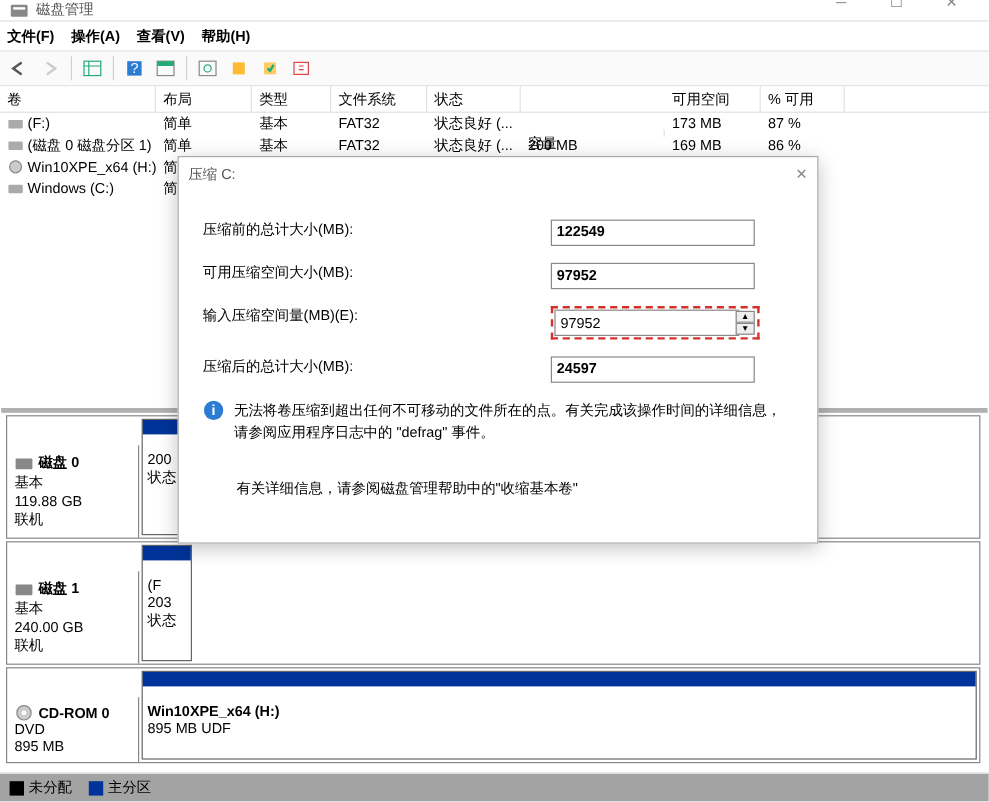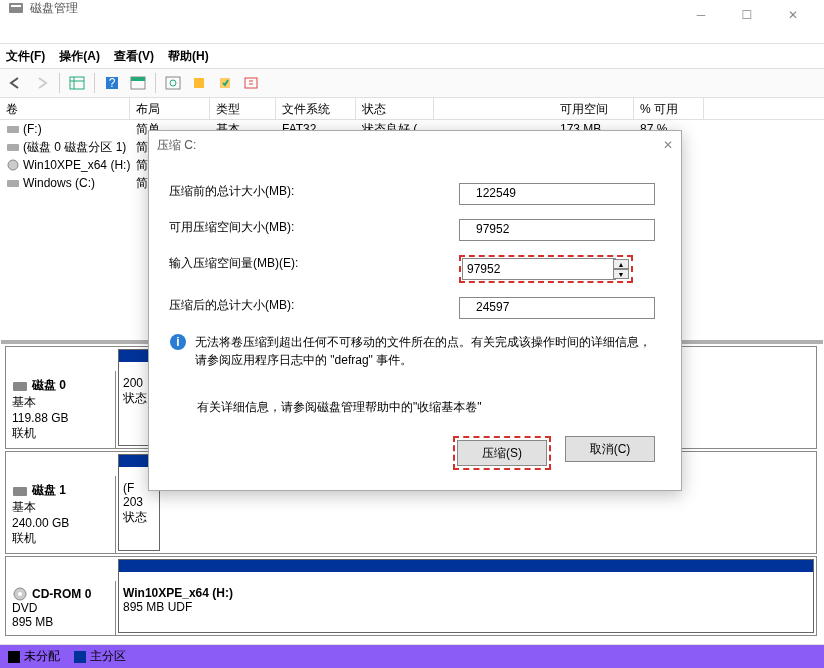--- a/index.html
+++ b/index.html
@@ -1,18 +1,18 @@
 <!DOCTYPE html>
 <html><head>
 <meta charset="utf-8">
 <style>
 * { box-sizing: border-box; margin: 0; padding: 0; font-family: "Microsoft YaHei", "Segoe UI", sans-serif; font-size: 12px; }
 body { background: #fff; width: 824px; height: 668px; overflow: hidden; position: relative; }
 
-.titlebar { height: 44px; display: flex; align-items: flex-start; padding: 0 8px; border-bottom: 1px solid #e0e0e0; }
+.titlebar { height: 18px; display: flex; align-items: flex-end; padding: 0 8px; border-bottom: 1px solid #e0e0e0; }
 .titlebar .icon { width: 16px; height: 16px; margin-right: 6px; }
 .titlebar .title { color: #555; flex: 1; }
 .titlebar .winbtns { display: flex; }
 .titlebar .winbtns div { width: 46px; height: 30px; display: flex; align-items: center; justify-content: center; color: #888; }
 
 .menubar { height: 24px; display: flex; align-items: center; padding: 0 6px; gap: 14px; }
 .menubar span { color: #000; font-weight: bold; }
 
 .toolbar { height: 30px; border-top: 1px solid #e0e0e0; border-bottom: 1px solid #e0e0e0; display: flex; align-items: center; padding: 0 4px; gap: 2px; background: #fafafa; }
 .toolbar .tbtn { width: 24px; height: 24px; display: flex; align-items: center; justify-content: center; border: 1px solid transparent; }
@@ -37,32 +37,32 @@
 
 .lower { position: absolute; left: 1px; right: 1px; bottom: 24px; top: 340px; border-top: 4px solid #b0b0b0; overflow: hidden; }
 .disk-block { display: flex; border: 1px solid #888; margin: 2px 6px 2px 4px; min-height: 90px; }
 .disk-head { width: 110px; padding: 6px; border-right: 1px solid #888; margin-top: 24px; }
 .disk-head .dtitle { font-weight: bold; display: flex; align-items: center; gap: 4px; }
 .disk-parts { flex: 1; display: flex; }
 .part { border: 1px solid #666; margin: 2px; padding: 4px; font-size: 11px; position: relative; }
 .part .topstripe { position: absolute; top: 0; left: 0; right: 0; height: 12px; background: #003399; }
 .part .ptxt { margin-top: 22px; }
 
-.legend { position: absolute; bottom: 0; left: 0; right: 0; height: 24px; border-top: 1px solid #e0e0e0; display: flex; align-items: center; padding: 0 8px; gap: 14px; background: #8b5cf6; }
+.legend { position: absolute; bottom: 0; left: 0; right: 0; height: 24px; border-top: 1px solid #e0e0e0; display: flex; align-items: center; padding: 0 8px; gap: 14px; background: #a3a3a3; }
 .legend .sw { width: 12px; height: 12px; display: inline-block; margin-right: 4px; vertical-align: middle; }
 
 
 .dialog { position: absolute; left: 148px; top: 130px; width: 534px; background: #fff; border: 1px solid #aaa; box-shadow: 0 4px 16px rgba(0,0,0,0.25); }
 .dialog .dtitlebar { height: 28px; display: flex; align-items: center; padding: 0 8px; color: #555; }
 .dialog .dtitlebar .close { margin-left: auto; color: #888; }
 .dialog .dbody { padding: 10px 20px 16px 20px; }
 .drow { display: flex; align-items: flex-start; margin: 14px 0; }
 .drow .lbl { width: 290px; }
 .drow input { width: 170px; height: 22px; padding: 2px 4px; border: 1px solid #888; background: #fff; }
-.drow .ro { border: 1px solid #888; height: 22px; padding: 2px 16px; width: 196px; }
+.drow .ro { border: 1px solid #888; height: 22px; padding: 2px 4px; width: 170px; font-weight: bold; }
 .spinwrap { position: relative; border: 2px dashed #d6302b; padding: 1px; width: 174px; }
 .spinwrap input { border: 1px solid #888; width: 154px; }
 .spinbtns { position: absolute; right: 2px; top: 2px; bottom: 2px; width: 16px; display: flex; flex-direction: column; }
 .spinbtns div { flex: 1; border: 1px solid #888; display: flex; align-items: center; justify-content: center; font-size: 7px; background: #eee; }
 
 .infoblock { display: flex; gap: 8px; margin-top: 8px; }
 .infoblock .iicon { width: 18px; height: 18px; flex-shrink: 0; }
 .infoblock .itxt { line-height: 1.5; }
 
 .linktext { margin: 30px 0 20px 28px; }
@@ -311,18 +311,14 @@
     <div class="infoblock">
       <span class="iicon">
           <svg width="18" height="18">
             <circle cx="9" cy="9" r="8" fill="#2b7cd3"></circle>
             <text x="9" y="13" text-anchor="middle" fill="#fff" font-size="12" font-weight="bold">i</text>
           </svg>
         </span>
       <div class="itxt">无法将卷压缩到超出任何不可移动的文件所在的点。有关完成该操作时间的详细信息，请参阅应用程序日志中的 "defrag" 事件。</div>
     </div>
     <div class="linktext">有关详细信息，请参阅磁盘管理帮助中的"收缩基本卷"</div>
-    <div class="dbtns">
-      <span class="dash-highlight"><button>压缩(S)</button></span>
-      <button>取消(C)</button>
-    </div>
   </div>
 </div>
 
 </body></html>

